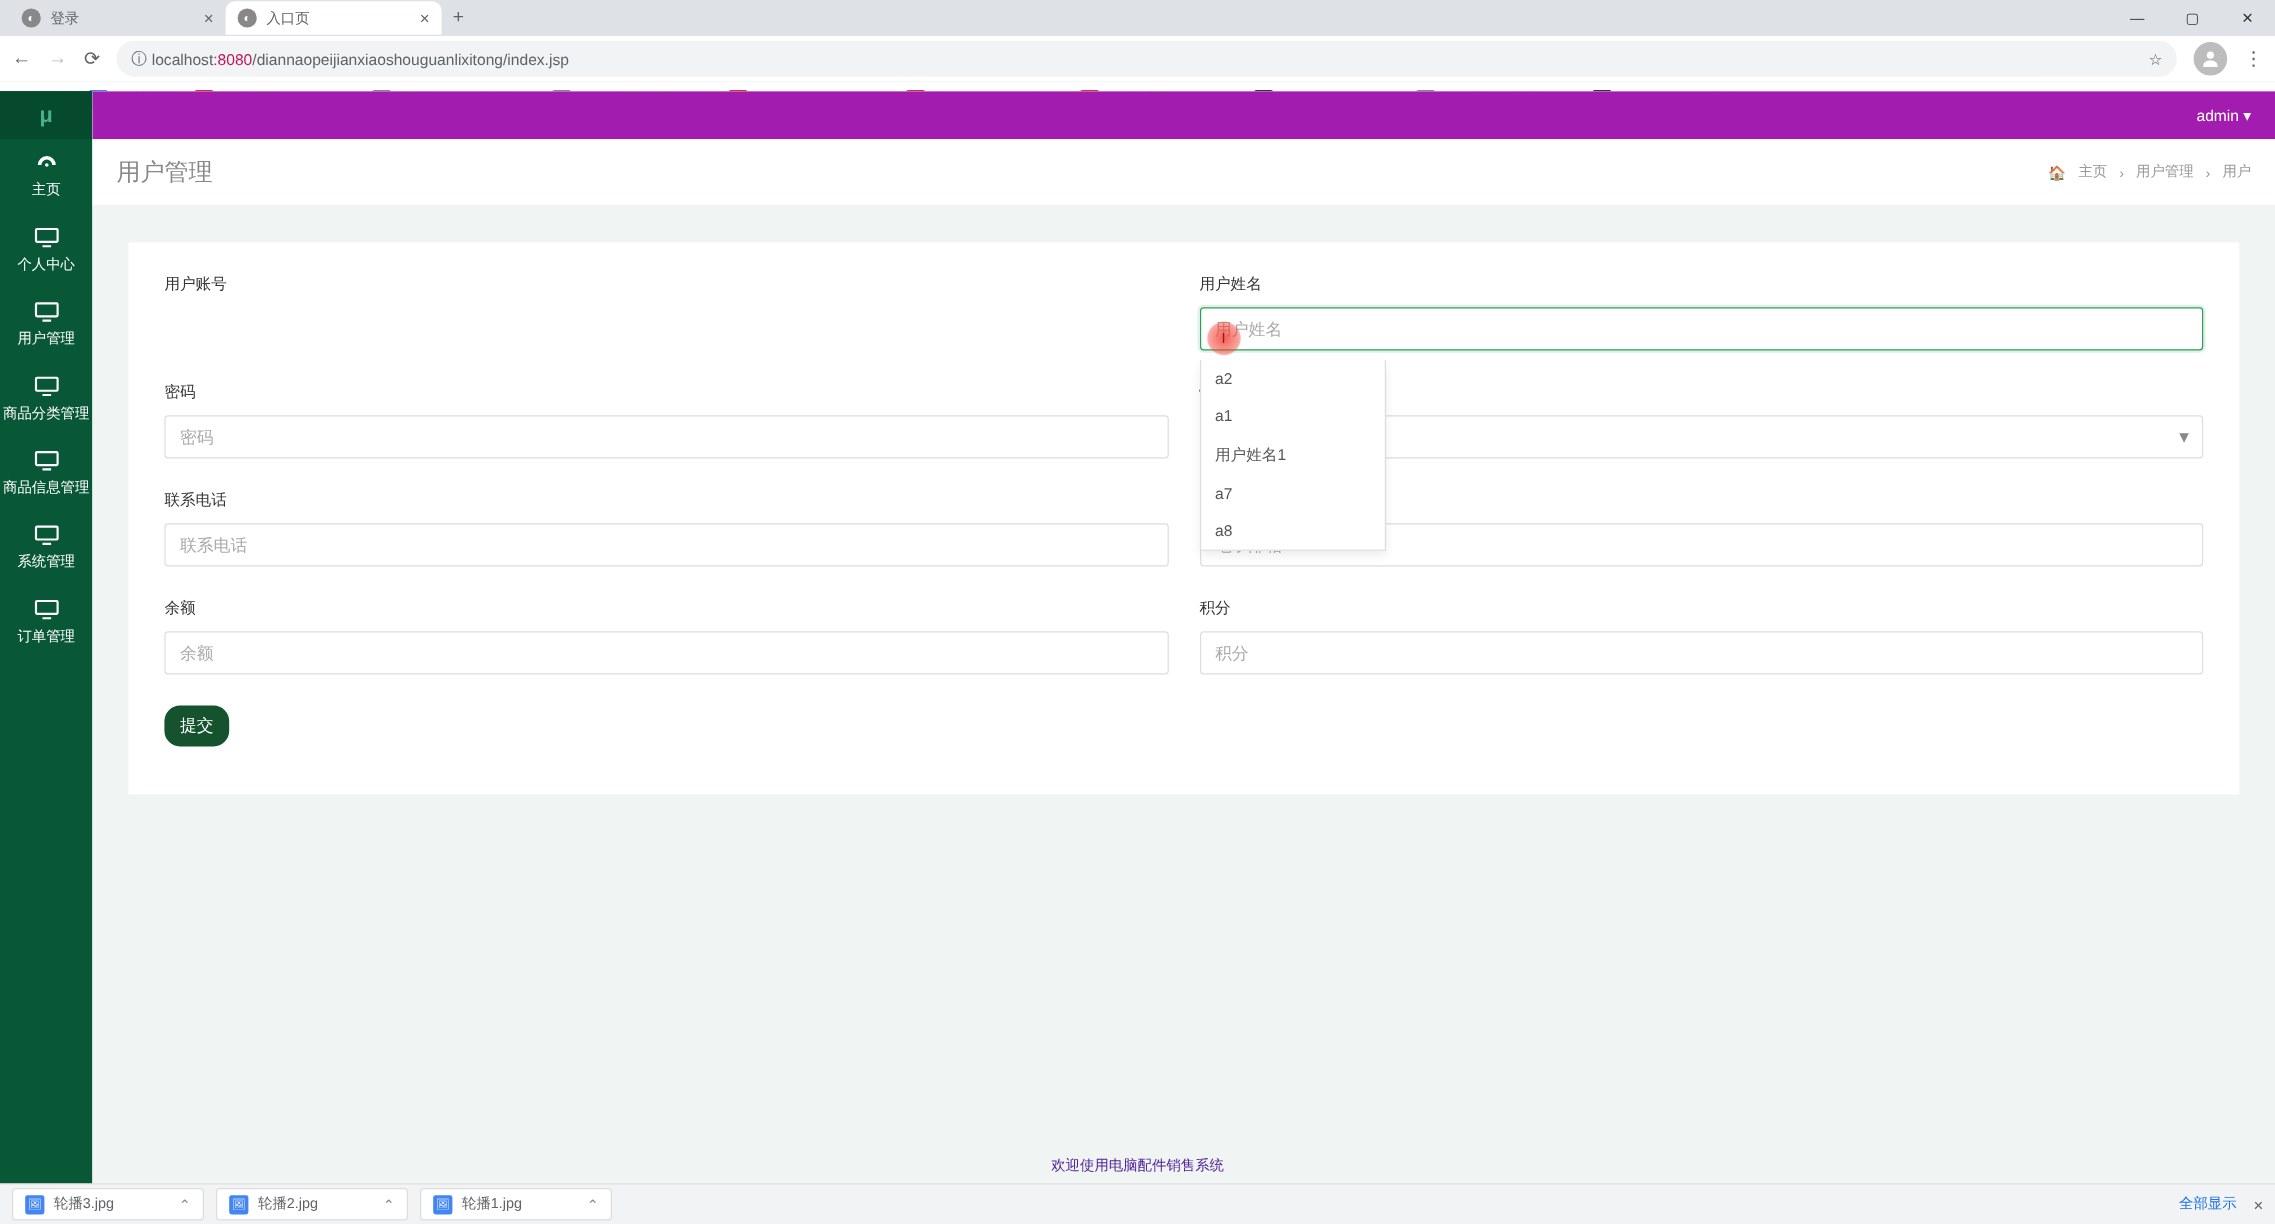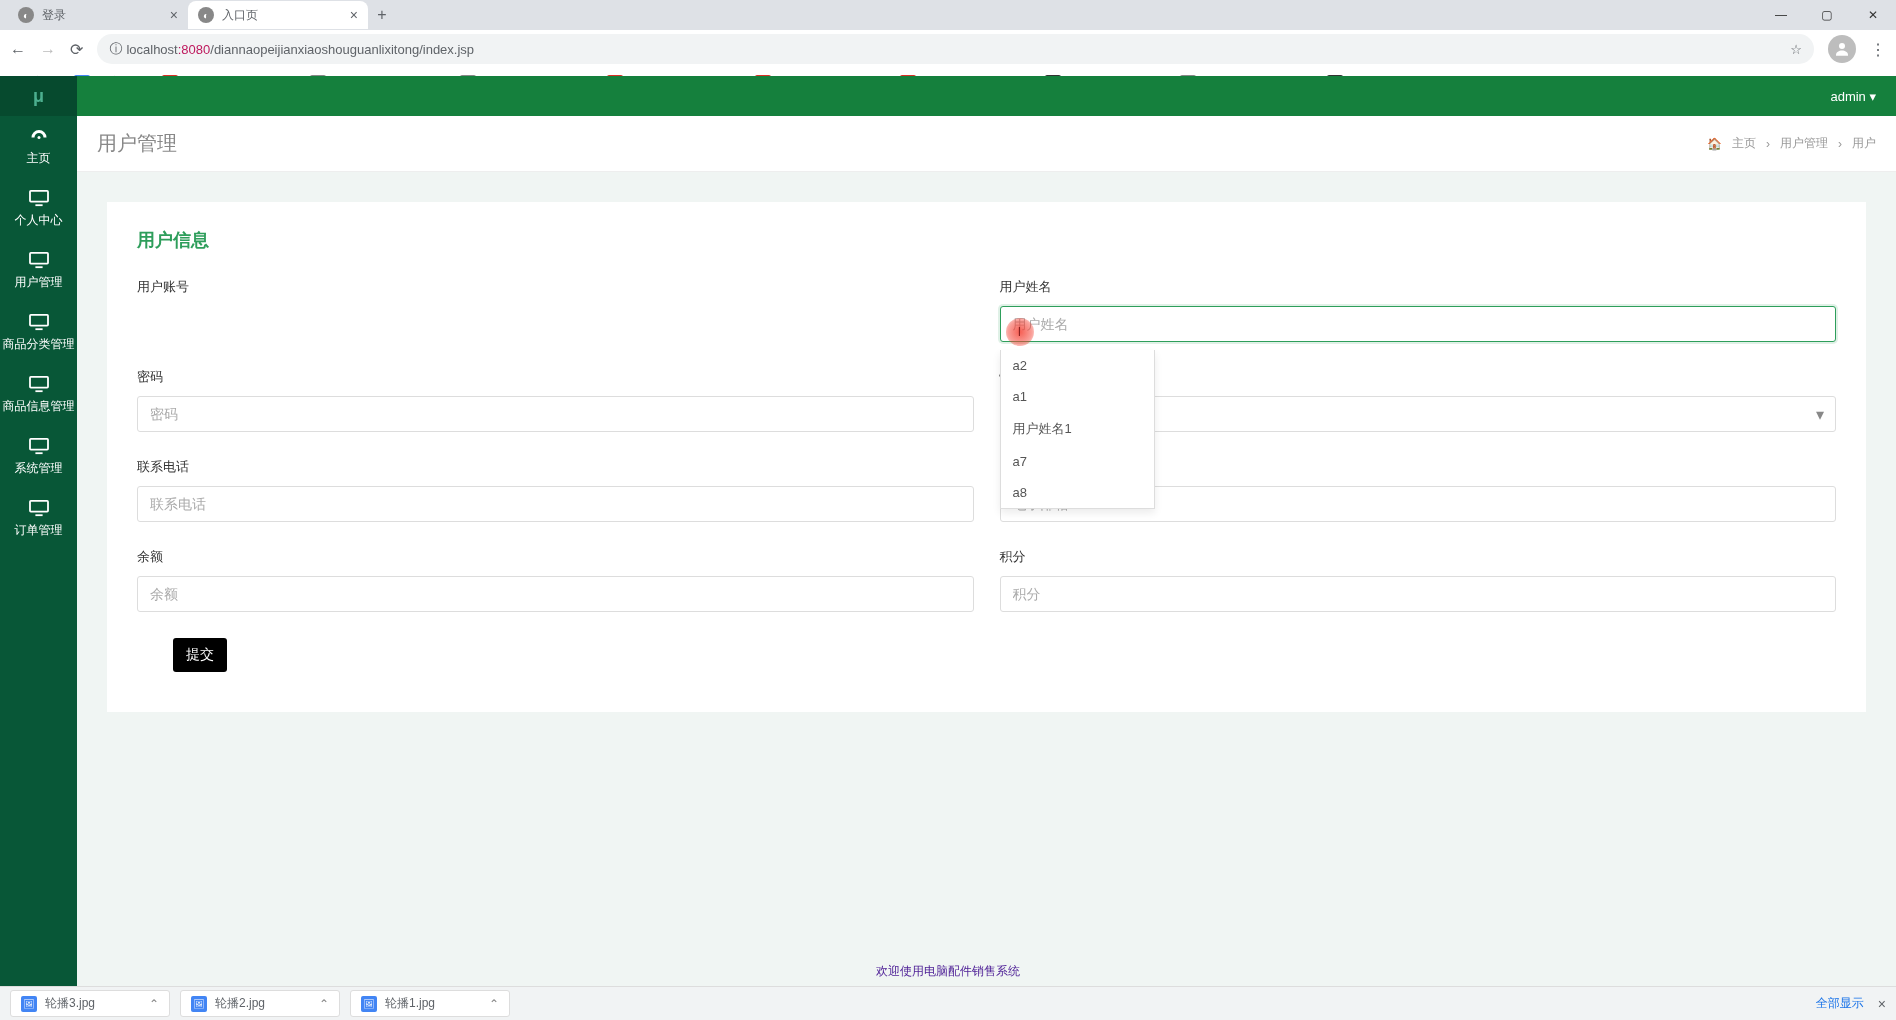--- a/index.html
+++ b/index.html
@@ -33,40 +33,40 @@
 .bm-dark { background: #333; color: #fff; }
 
 
 .app { display: flex; height: calc(100vh - 76px - 34px); position: relative; }
 .sidebar { width: 77px; background: #085737; color: #fff; display: flex; flex-direction: column; }
 .sidebar-logo { height: 40px; display: flex; align-items: center; justify-content: center; font-size: 18px; font-weight: bold; color: #4caf8f; background: #064a2e; }
 .sidebar-item { height: 62px; display: flex; flex-direction: column; align-items: center; justify-content: center; gap: 5px; cursor: pointer; font-size: 12px; }
 .sidebar-item .icon { font-size: 18px; }
 
 .main { flex: 1; background: #f0f5f3; display: flex; flex-direction: column; overflow: hidden; }
-.topbar { height: 40px; background: #15803d; color: #fff; display: flex; align-items: center; justify-content: flex-end; padding: 0 20px; font-size: 13px; }
+.topbar { height: 40px; background: #a21caf; color: #fff; display: flex; align-items: center; justify-content: flex-end; padding: 0 20px; font-size: 13px; }
 .topbar-user { cursor: pointer; }
 .page-header { height: 56px; background: #fff; display: flex; align-items: center; padding: 0 20px; border-bottom: 1px solid #eee; }
 .page-title { font-size: 20px; color: #888; font-weight: normal; }
 .breadcrumb { margin-left: auto; font-size: 12px; color: #999; display: flex; align-items: center; gap: 10px; }
 .breadcrumb a { color: #999; text-decoration: none; cursor: pointer; }
 
 .content { flex: 1; padding: 30px; overflow: auto; }
 .card { background: #fff; padding: 26px 30px 40px; }
 .card-title { color: #2e9e5b; font-size: 18px; margin-bottom: 26px; }
 .form-grid { display: grid; grid-template-columns: 1fr 1fr; gap: 26px 26px; position: relative; }
 .form-group { display: flex; flex-direction: column; gap: 10px; }
 .form-label { font-size: 13px; color: #333; }
 .form-input { height: 36px; border: 1px solid #ddd; border-radius: 3px; padding: 0 12px; font-size: 14px; color: #333; outline: none; }
 .form-input::placeholder { color: #aaa; }
 .form-select { height: 36px; border: 1px solid #ddd; border-radius: 3px; padding: 0 10px; font-size: 14px; color: #555; background: #fff; appearance: none; position: relative; }
 .select-wrapper { position: relative; }
 .select-wrapper::after { content: "▾"; position: absolute; right: 12px; top: 50%; transform: translateY(-50%); color: #888; pointer-events: none; }
 .error-msg { color: #d93025; font-size: 12px; margin-top: 6px; font-weight: bold; }
-.submit-btn { grid-column: 1 / -1; width: 54px; height: 34px; background: #000000; color: #fff; border: none; border-radius: 3px; font-size: 14px; cursor: pointer; margin-left: 36px; }
+.submit-btn { grid-column: 1 / -1; width: 54px; height: 34px; background: #14532d; color: #fff; border: none; border-radius: 13px; font-size: 14px; cursor: pointer; }
 
 
 .username-cell { position: relative; justify-content: space-between; }
 .autocomplete { position: absolute; top: 72px; left: 0; width: 155px; background: #fff; border: 1px solid #ddd; border-top: none; z-index: 100; box-shadow: 0 4px 8px rgba(0,0,0,0.08); }
 .autocomplete-item { padding: 8px 12px; font-size: 13px; color: #555; cursor: pointer; }
 .cursor-marker { position: absolute; top: 40px; left: 6px; width: 28px; height: 28px; background: radial-gradient(circle, rgba(244,67,54,0.85) 0%, rgba(244,67,54,0.5) 60%, rgba(244,67,54,0) 100%); border-radius: 50%; z-index: 101; display: flex; align-items: center; justify-content: center; color: #8b2020; font-size: 12px; }
 
 
 .footer-system { position: absolute; bottom: 6px; left: 50%; transform: translateX(-50%); font-size: 12px; color: #4c1d95; }
 .watermark { position: absolute; bottom: 4px; left: 50%; transform: translateX(-50%); font-size: 40px; font-weight: 900; color: #222; z-index: 200; }
@@ -266,21 +266,20 @@
         <a>主页</a>
         <span>›</span>
         <a>用户管理</a>
         <span>›</span>
         <span>用户</span>
       </div>
     </div>
 
     <div class="content">
       <div class="card">
-        <h2 class="card-title">用户信息</h2>
         <div class="form-grid">
 
           <div class="form-group">
             <label class="form-label">用户账号</label>
           </div>
 
           <div class="form-group username-cell">
             <label class="form-label">用户姓名</label>
             <input class="form-input" style="border-color: rgb(46, 158, 91); box-shadow: rgba(46, 158, 91, 0.15) 0px 0px 0px 2px;" placeholder="用户姓名">
             <div class="cursor-marker">I</div>

